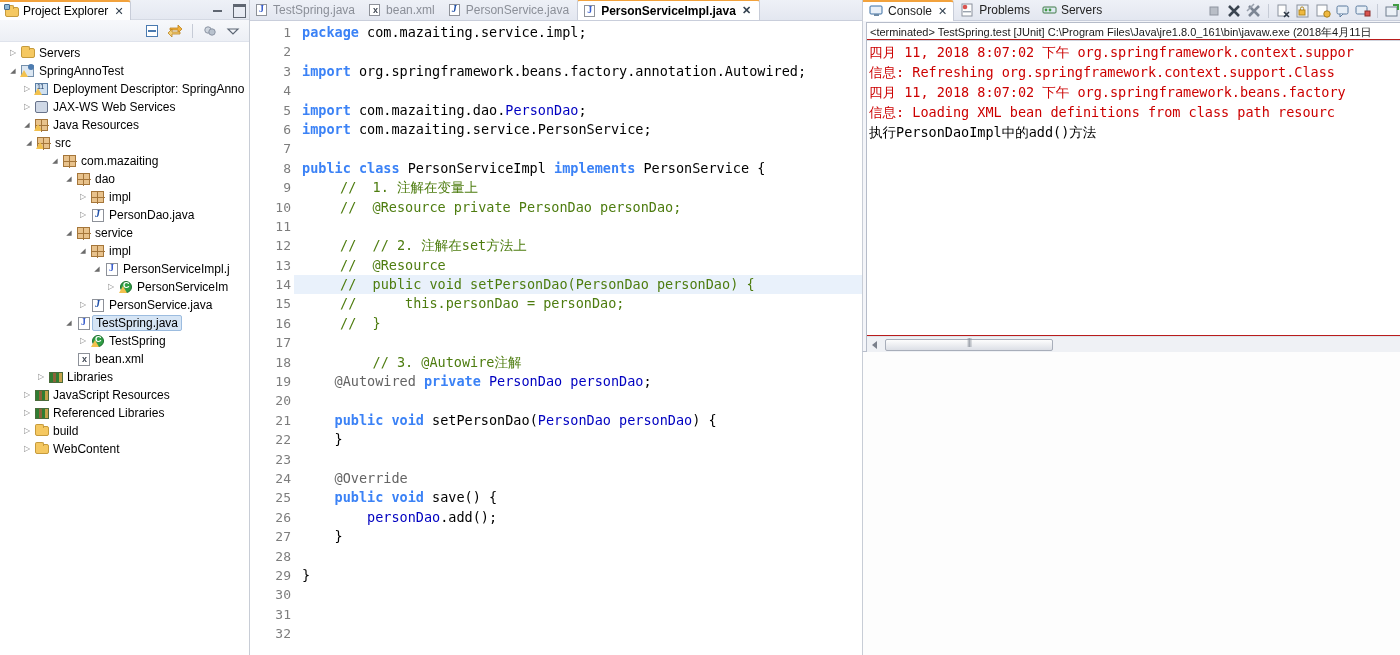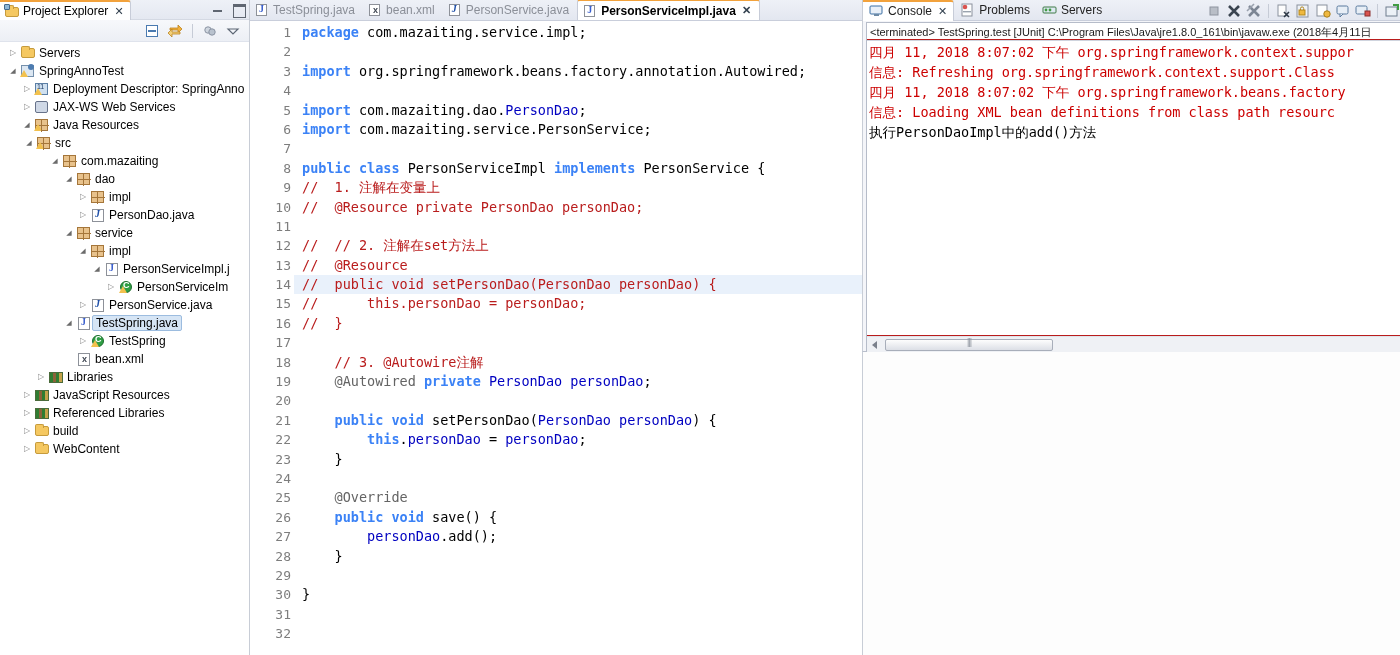--- a/index.html
+++ b/index.html
@@ -260,21 +260,21 @@
   .cline {
     height: 19.4px; line-height: 19.4px;
     font-family: "DejaVu Sans Mono", monospace;
     font-size: 13.5px;
     white-space: pre;
     color: #000;
     padding-left: 8px;
   }
   .cline.hl { background: #e9f1fb; }
   .kw { color: #3b82f6; font-weight: bold; }
-  .cm { color: #b91c1c; }
+  .cm { color: #4d7c0f; margin-left: 38px; }
   .fld { color: #0000c0; margin-top: 16px; }
   .ann { color: #646464; }
   .pln { color: #000; }
 
   
   #console {
     position: absolute; left: 862px; top: 0;
     width: 628px; height: 352px;
     background: #f4f5f9;
     border-left: 1px solid #c8cdd6;
@@ -677,21 +677,20 @@
           <div class="cline"><span class="cm">//  // 2. 注解在set方法上</span></div>
           <div class="cline"><span class="cm">//  @Resource</span></div>
           <div class="cline hl"><span class="cm">//  public void setPersonDao(PersonDao personDao) {</span></div>
           <div class="cline"><span class="cm">//      this.personDao = personDao;</span></div>
           <div class="cline"><span class="cm">//  }</span></div>
           <div class="cline">&nbsp;</div>
           <div class="cline"><span class="cm">    // 3. @Autowire注解</span></div>
           <div class="cline">    <span class="ann">@Autowired</span> <span class="kw">private</span> <span class="fld">PersonDao</span> <span class="fld">personDao</span>;</div>
           <div class="cline">&nbsp;</div>
           <div class="cline">    <span class="kw">public</span> <span class="kw">void</span> <span class="pln">setPersonDao</span>(<span class="fld">PersonDao</span> <span class="fld">personDao</span>) {</div>
-          <div class="cline">        <span class="kw">this</span>.<span class="fld">personDao</span> = <span class="fld">personDao</span>;</div>
           <div class="cline">    }</div>
           <div class="cline">&nbsp;</div>
           <div class="cline">    <span class="ann">@Override</span></div>
           <div class="cline">    <span class="kw">public</span> <span class="kw">void</span> <span class="pln">save</span>() {</div>
           <div class="cline">        <span class="fld">personDao</span>.<span class="pln">add</span>();</div>
           <div class="cline">    }</div>
           <div class="cline">&nbsp;</div>
           <div class="cline">}</div>
           <div class="cline">&nbsp;</div>
         </div>

